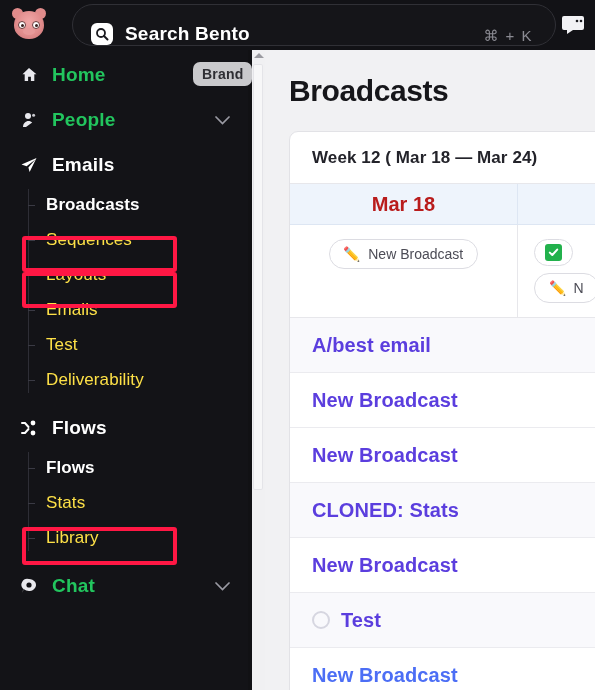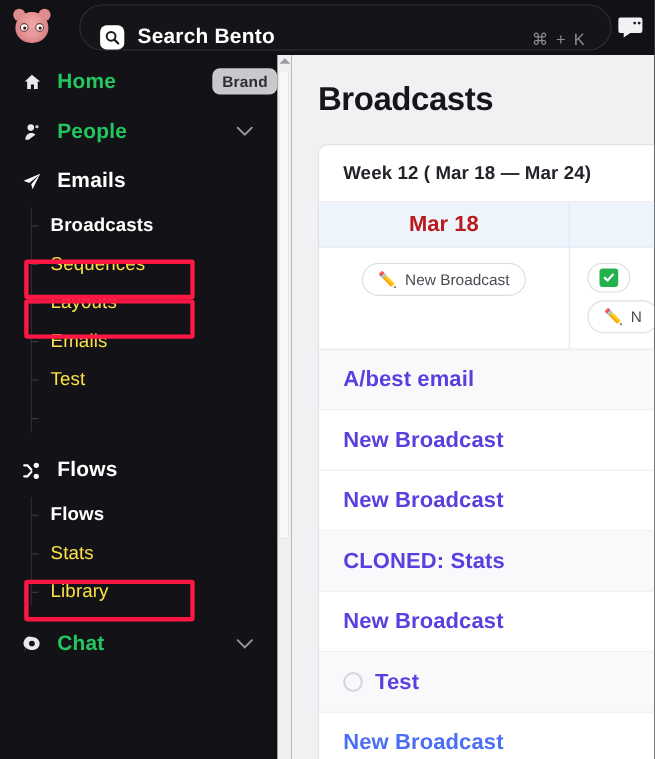--- a/index.html
+++ b/index.html
@@ -384,20 +384,21 @@
         <div class="sub-item">
           <span class="dash"></span>
           <span>Emails</span>
         </div>
         <div class="sub-item">
           <span class="dash"></span>
           <span>Test</span>
         </div>
         <div class="sub-item">
           <span class="dash"></span>
+          <span>Deliverability</span>
         </div>
       </div>
 
       <div class="nav-top active" style="margin-top:8px;">
         <span class="ico">
           <svg width="18" height="18" viewBox="0 0 18 18">
             <path d="M2 4 h3 l3.5 4 M2 14 h3 l3.5 -4" fill="none" stroke="currentColor" stroke-width="2" stroke-linecap="round"></path>
             <circle cx="13" cy="4" r="2.4" fill="currentColor"></circle>
             <circle cx="13" cy="14" r="2.4" fill="currentColor"></circle>
           </svg>

